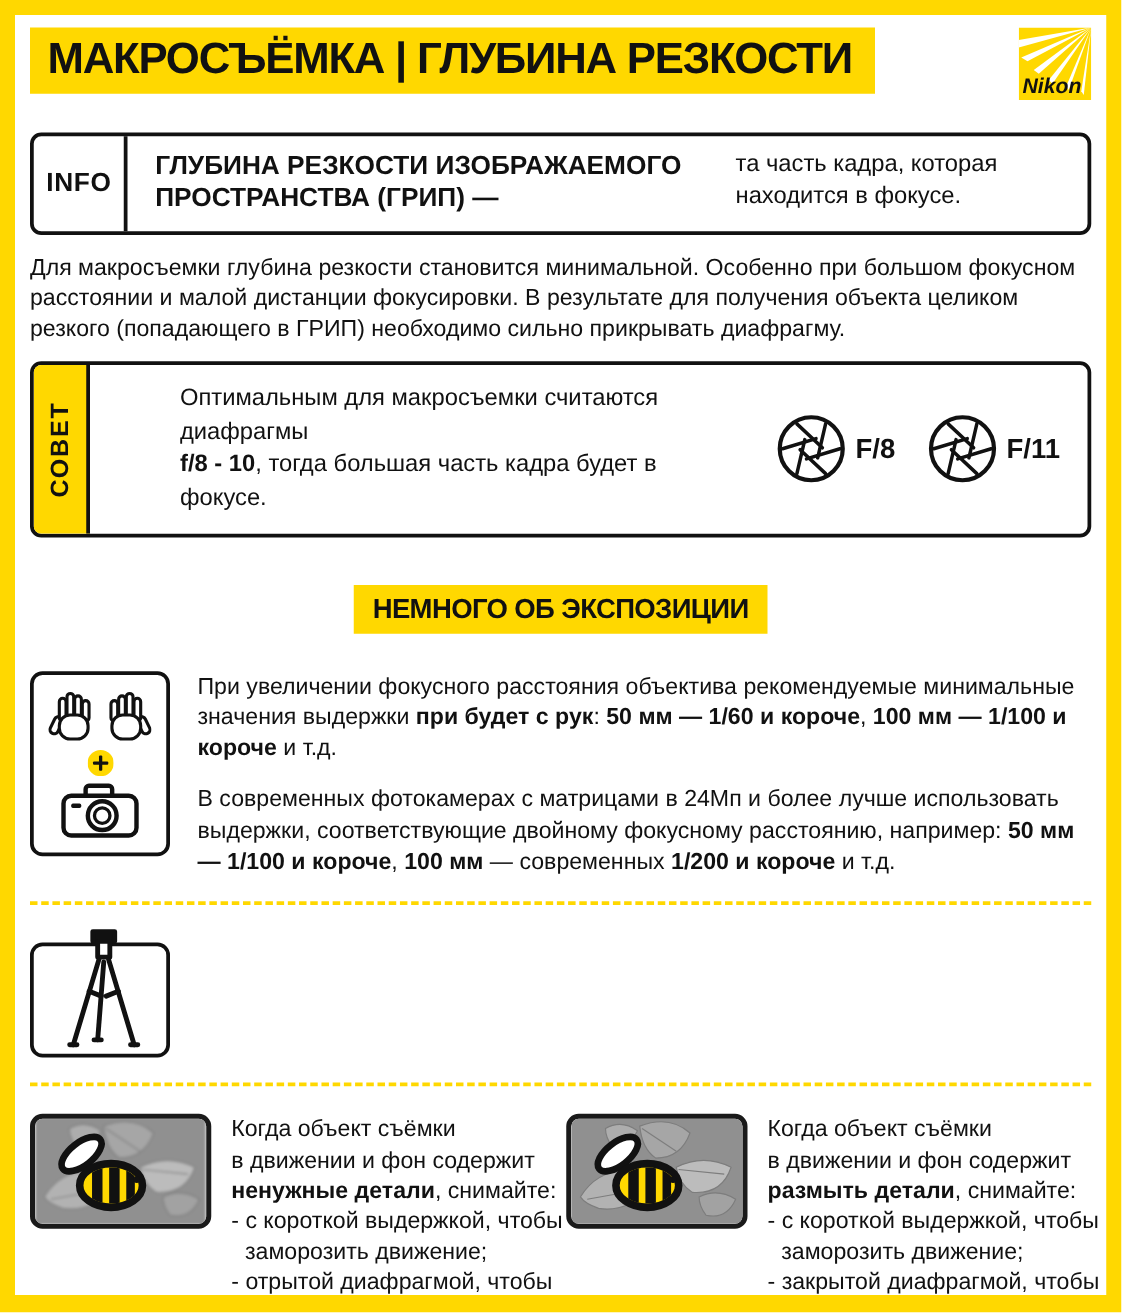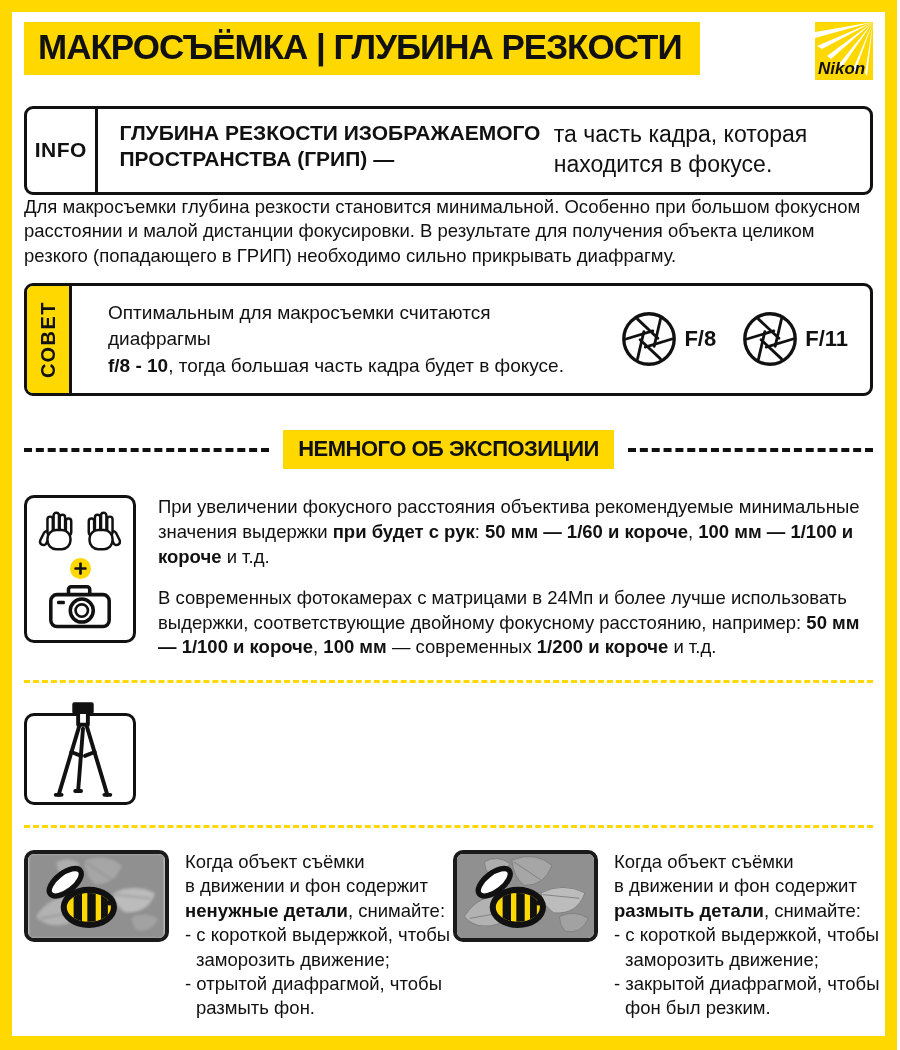--- a/index.html
+++ b/index.html
@@ -10,36 +10,36 @@
   
   .header-row { display:flex; justify-content:space-between; align-items:flex-start; margin-top:2px; }
   .title-band { background:var(--yellow); color:var(--ink); font-weight:bold; font-size:35px; letter-spacing:-1px; padding:7px 18px 9px 14px; line-height:1.05; transform-origin:left top; }
   .nikon-logo { width:58px; height:58px; display:block; }
 
   
   .info-box { margin-top:26px; border:3px solid var(--ink); border-radius:9px; display:flex; align-items:stretch; min-height:80px; }
   .info-label { width:112px; display:flex; align-items:center; justify-content:center; font-weight:bold; font-size:21px; border-right:3px solid var(--ink); letter-spacing:.5px; }
   .info-content { padding:11px 20px 12px 22px; display:flex; flex-direction:row; justify-content:center; }
   .info-title { font-weight:bold; font-size:21px; line-height:1.25; }
-  .info-def { font-size:23px; line-height:1.3; }
-
-  .intro { font-size:18.5px; line-height:1.33; width:852px; }
+  .info-def { font-size:19px; line-height:1.3; }
+
+  .intro { margin-top:14px; font-size:18.5px; line-height:1.33; width:852px; }
 
   
   .advice-box { margin-top:14px; border:3px solid var(--ink); border-radius:9px; display:flex; align-items:stretch; min-height:84px; overflow:hidden; }
   .advice-strip { width:45px; background:var(--yellow); border-right:3px solid var(--ink); display:flex; align-items:center; justify-content:center; }
   .advice-vert { writing-mode:vertical-rl; transform:rotate(180deg); font-weight:bold; font-size:20px; letter-spacing:1.5px; }
-  .advice-text { flex:0 0 auto; width:500px; padding:14px 0 14px 36px; font-size:19px; line-height:1.4; white-space:pre-line; align-self:center; }
+  .advice-text { flex:0 0 auto; width:500px; padding:14px 0 14px 72px; font-size:19px; line-height:1.4; white-space:pre-line; align-self:center; }
   .advice-apertures { display:flex; align-items:center; gap:26px; margin-left:auto; padding-right:22px; }
   .ap-group { display:flex; align-items:center; gap:7px; }
   .ap-icon { width:56px; height:56px; display:block; }
   .ap-label { font-weight:bold; font-size:22px;text-align:center; }
 
   
-  .section-row { display:flex; align-items:center; margin-top:34px; }
+  .section-row { display:flex; align-items:center; margin-top:34px;flex-direction:column; }
   .dash-line { flex:1; border-top:4px dashed var(--ink); }
   .section-band { background:var(--yellow); font-weight:bold; font-size:22px; letter-spacing:-0.5px; padding:6px 15px 7px; margin:0 14px; }
 
   
   .tip-row { display:flex; align-items:flex-start; margin-top:26px; }
   .icon-box { border:3px solid var(--ink); border-radius:10px; background:#fff; flex:0 0 auto; }
   .hands-box { width:112px; min-height:138px; display:flex; flex-direction:column; align-items:center; padding:10px 6px 10px; }
   .hands { display:flex; gap:4px; }
   .hand-icon { width:40px; height:46px; }
   .plus-icon { width:21px; height:21px; margin:4px 0 5px; }

